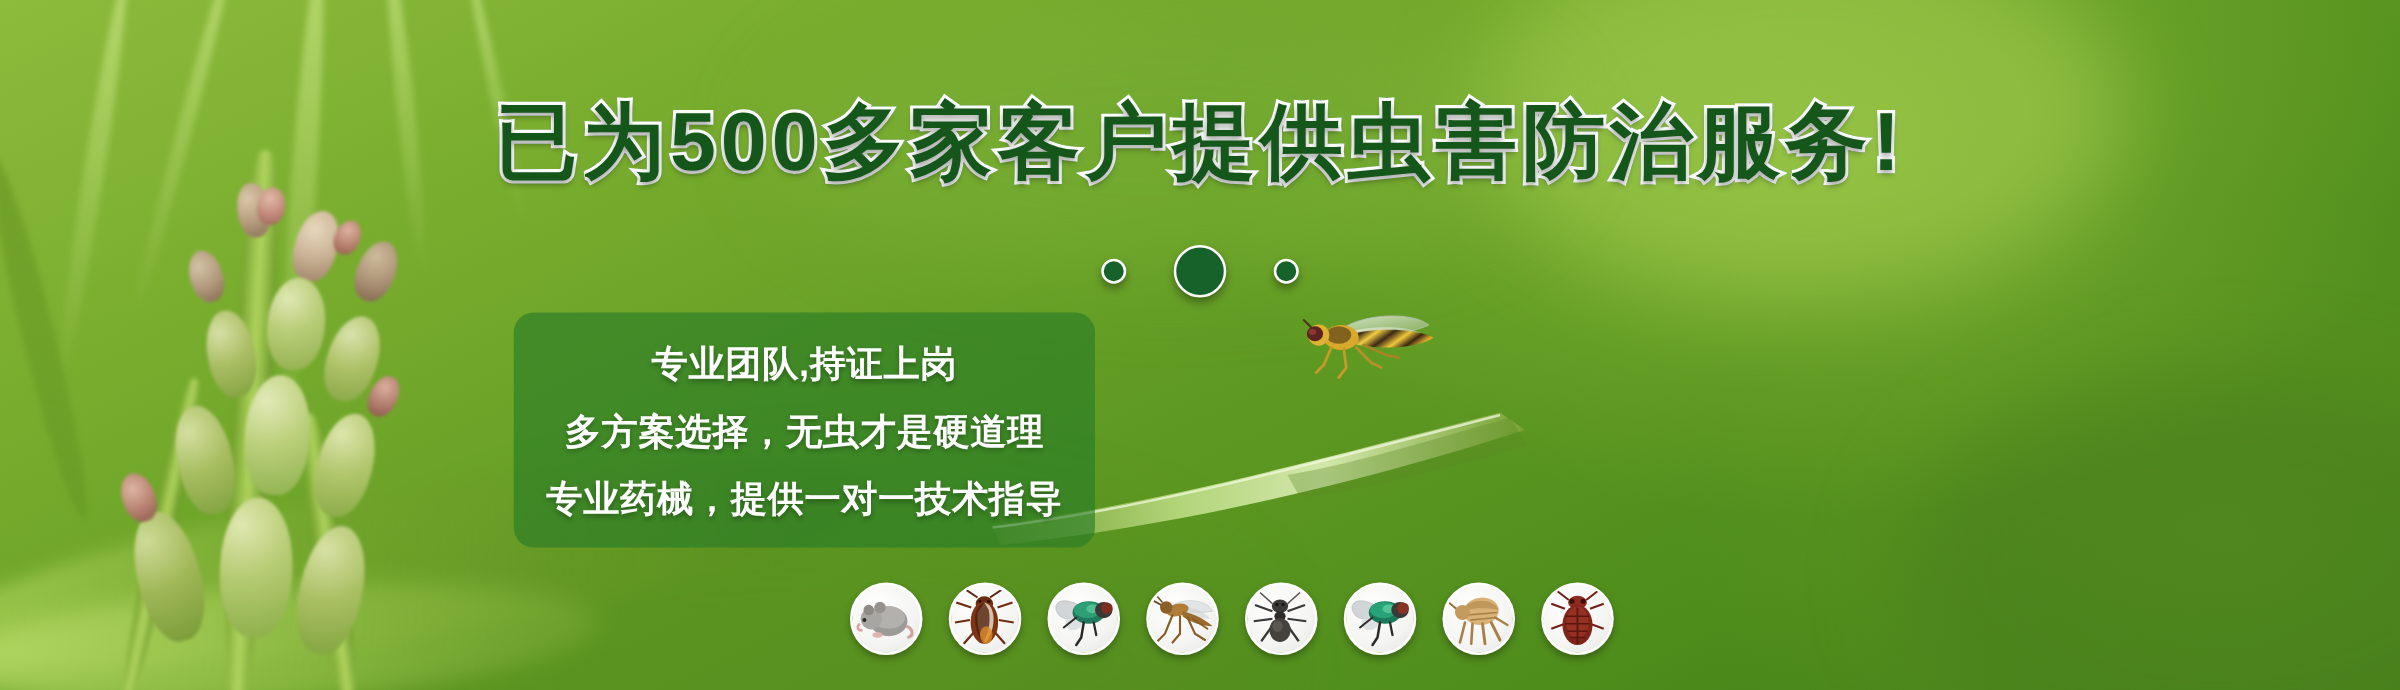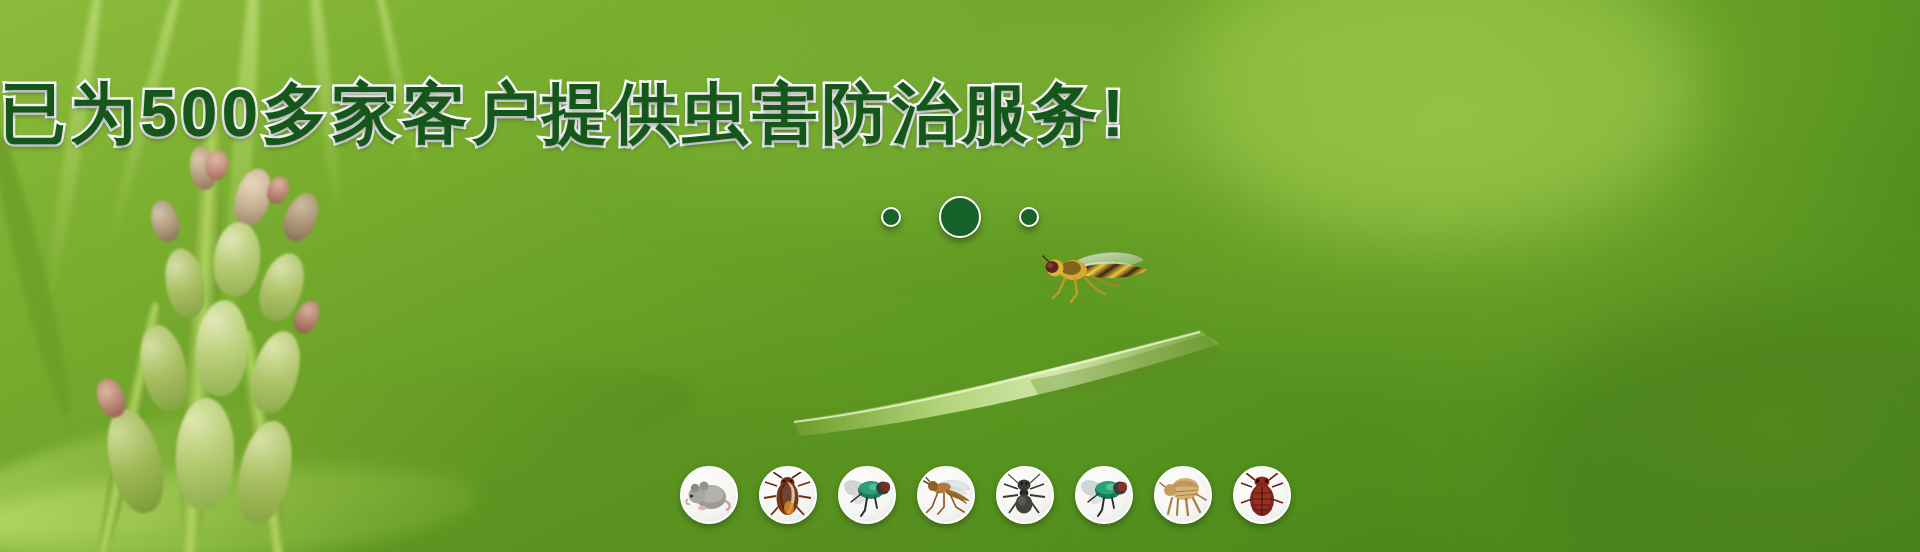--- a/index.html
+++ b/index.html
@@ -56,21 +56,21 @@
     background: linear-gradient(to bottom, rgba(196,226,126,0.75), rgba(120,170,48,0.2));
     border-radius: 50%;
     filter: blur(2.4px);
   }
 
   
   #headline {
     position: absolute;
     left: 0; right: 0;
     top: 78px;
-    text-align: left;
+    text-align: center;
     white-space: nowrap;
     font-size: 66px;
     font-weight: 700;
     letter-spacing: 4px;
     line-height: 1.08;
     color: #15561b;
     -webkit-text-stroke: 5px #ffffff;
     paint-order: stroke fill;
     text-shadow:
       0 3px 5px rgba(0,0,0,0.35),
@@ -254,20 +254,25 @@
   <div id="headline">
     <span id="headline-inner">已为500多家客户提供虫害防治服务!</span>
   </div>
 
   <div id="dots">
     <span class="dot sm"></span>
     <span class="dot lg"></span>
     <span class="dot sm"></span>
   </div>
 
+  <div id="claims-panel">
+    <div class="claim-line l1">专业团队,持证上岗</div>
+    <div class="claim-line l2">多方案选择，无虫才是硬道理</div>
+    <div class="claim-line l3">专业药械，提供一对一技术指导</div>
+  </div>
 
   <svg id="hoverfly" viewBox="0 0 130 60">
     <defs>
       <linearGradient id="abd" x1="0" y1="0" x2="1" y2="0.3">
         <stop offset="0%" stop-color="#f0c83a"></stop>
         <stop offset="18%" stop-color="#3c2b16"></stop>
         <stop offset="34%" stop-color="#f2cc44"></stop>
         <stop offset="52%" stop-color="#3a2914"></stop>
         <stop offset="70%" stop-color="#efc63a"></stop>
         <stop offset="86%" stop-color="#38270f"></stop>

